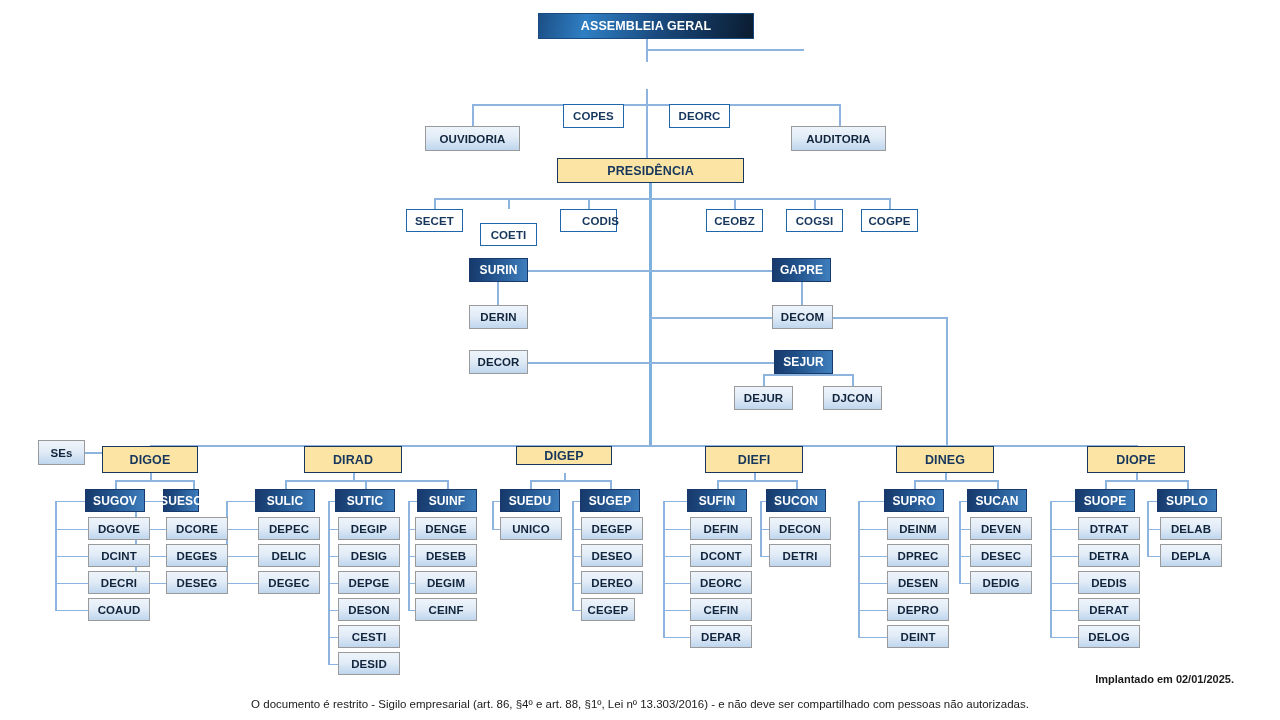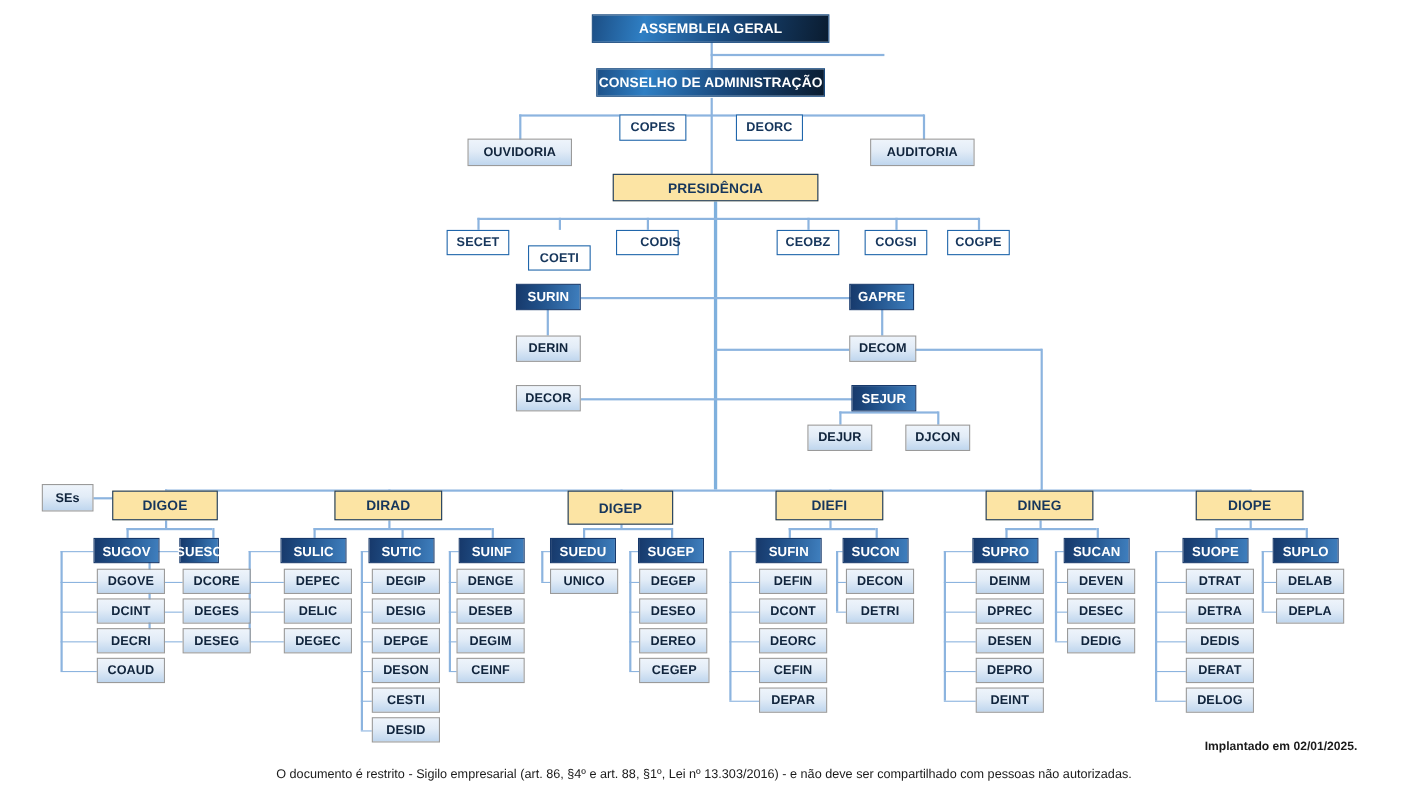--- a/index.html
+++ b/index.html
@@ -137,23 +137,20 @@
   <div class="ln" style="left:945px;top:445px;width:1.5px;height:15px;"></div>
   <div class="ln" style="left:1136px;top:445px;width:1.5px;height:15px;"></div>
 
   <div class="ln" style="left:85px;top:452px;width:20px;height:1.5px;"></div>
 
   <div class="node t-top" style="left:538px;top:13px;width:216px;height:26px;">
     <span>ASSEMBLEIA GERAL</span>
   </div>
 
 
-  <div class="node t-top" style="left:542px;top:62px;width:208px;height:26px;">
-    <span>CONSELHO DE ADMINISTRAÇÃO</span>
-  </div>
 
   <div class="node t-white" style="left:563px;top:104px;width:61px;height:24px;">
     <span>COPES</span>
   </div>
 
   <div class="node t-white" style="left:669px;top:104px;width:61px;height:24px;">
     <span>DEORC</span>
   </div>
 
   <div class="node t-light" style="left:425px;top:126px;width:95px;height:25px;">
@@ -331,21 +328,21 @@
         <span>DESEB</span>
       </div>
       <div class="ln" style="left:408px;top:582.5px;width:7px;height:1.5px;"></div>
       <div class="node t-light" style="left:415px;top:571px;width:62px;height:23px;">
         <span>DEGIM</span>
       </div>
       <div class="ln" style="left:408px;top:609.5px;width:7px;height:1.5px;"></div>
       <div class="node t-light" style="left:415px;top:598px;width:62px;height:23px;">
         <span>CEINF</span>
       </div>
-      <div class="node t-yellow" style="left:516px;top:446px;width:96px;height:31px;">
+      <div class="node t-yellow" style="left:516px;top:446px;width:96px;height:19px;">
         <span>DIGEP</span>
       </div>
       <div class="ln" style="left:564px;top:473px;width:1.5px;height:7px;"></div>
       <div class="ln" style="left:530px;top:480px;width:80px;height:1.5px;"></div>
       <div class="ln" style="left:530px;top:480px;width:1.5px;height:9px;"></div>
       <div class="ln" style="left:610px;top:480px;width:1.5px;height:9px;"></div>
       <div class="node t-dark" style="left:500px;top:489px;width:60px;height:23px;">
         <span>SUEDU</span>
       </div>
       <div class="ln" style="left:492px;top:500.5px;width:1.5px;height:28px;"></div>
@@ -365,21 +362,21 @@
       </div>
       <div class="ln" style="left:572px;top:555.5px;width:9px;height:1.5px;"></div>
       <div class="node t-light" style="left:581px;top:544px;width:62px;height:23px;">
         <span>DESEO</span>
       </div>
       <div class="ln" style="left:572px;top:582.5px;width:9px;height:1.5px;"></div>
       <div class="node t-light" style="left:581px;top:571px;width:62px;height:23px;">
         <span>DEREO</span>
       </div>
       <div class="ln" style="left:572px;top:609.5px;width:9px;height:1.5px;"></div>
-      <div class="node t-light" style="left:581px;top:598px;width:64px;height:23px;">
+      <div class="node t-light" style="left:581px;top:598px;width:54px;height:23px;">
         <span>CEGEP</span>
       </div>
       <div class="node t-yellow" style="left:705px;top:446px;width:98px;height:27px;">
         <span>DIEFI</span>
       </div>
       <div class="ln" style="left:754px;top:473px;width:1.5px;height:7px;"></div>
       <div class="ln" style="left:717px;top:480px;width:79px;height:1.5px;"></div>
       <div class="ln" style="left:717px;top:480px;width:1.5px;height:9px;"></div>
       <div class="ln" style="left:796px;top:480px;width:1.5px;height:9px;"></div>
       <div class="node t-dark" style="left:687px;top:489px;width:60px;height:23px;">

